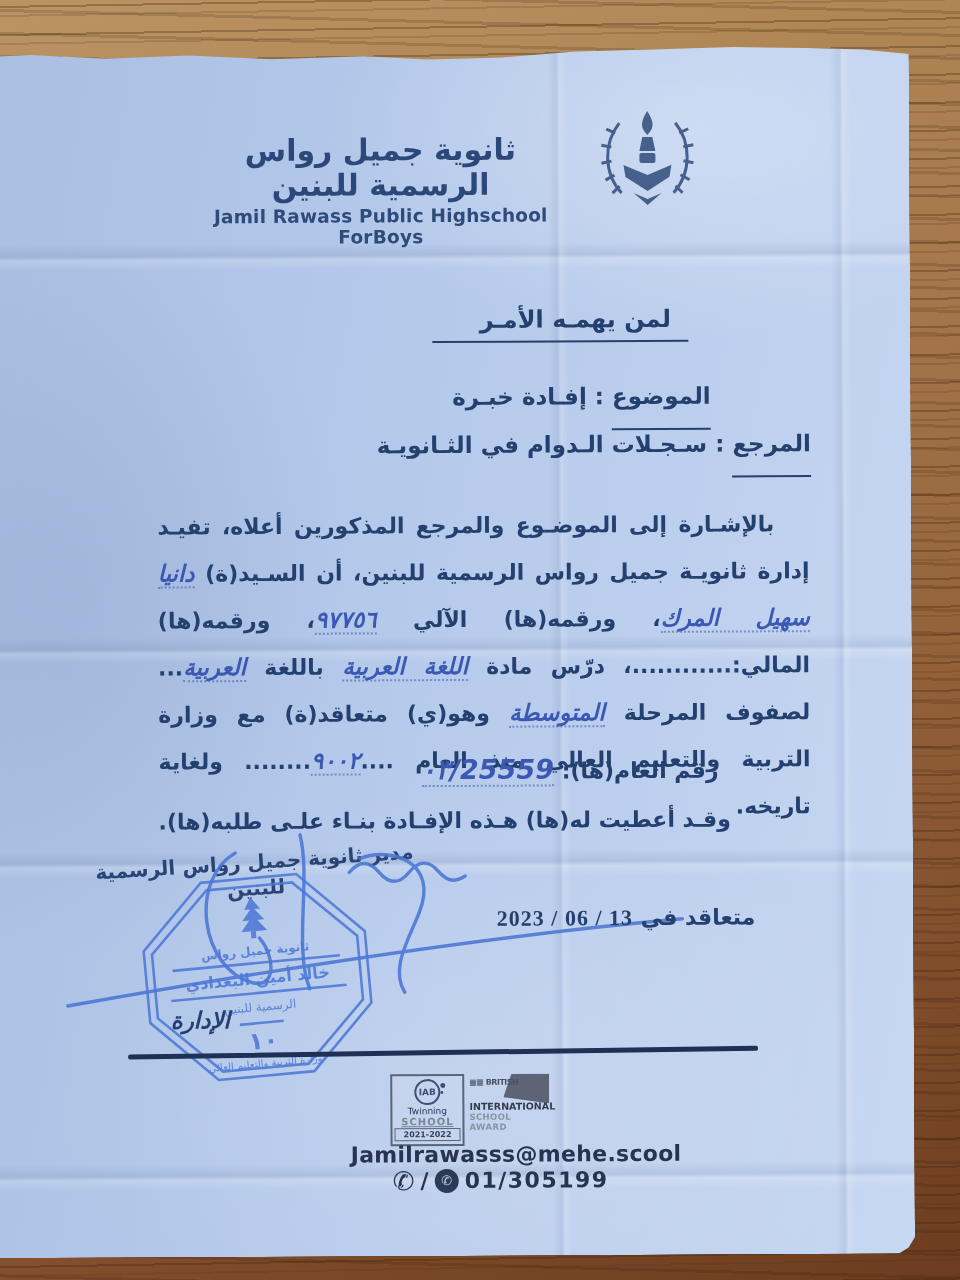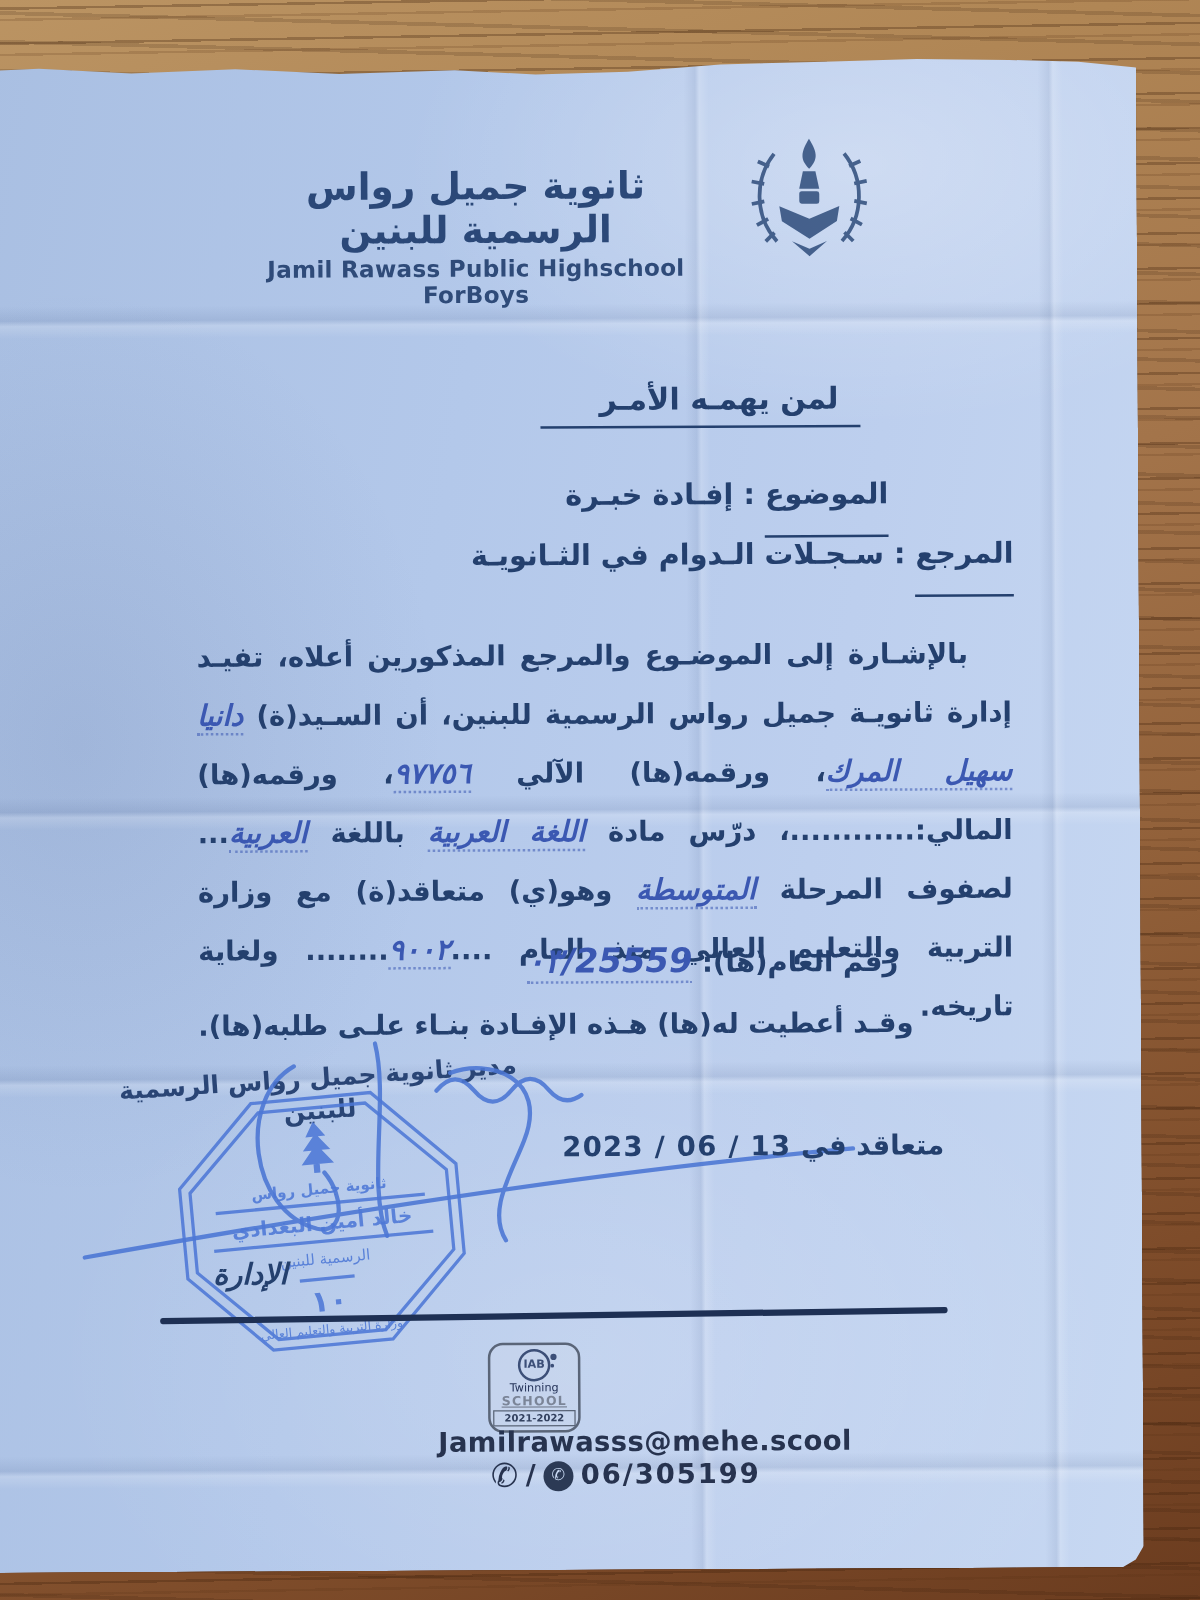--- a/index.html
+++ b/index.html
@@ -44,25 +44,25 @@
     border-bottom:2px dotted rgba(59,88,178,.55);font-weight:600;}
   .phone-line{top:706px;right:194px;font-size:22px;}
   .phone-line .hw{font-size:27px;letter-spacing:1px;}
   .issued-line{top:760px;right:182px;font-size:22px;}
   .director-title{position:absolute;left:98px;top:800px;width:336px;text-align:center;
     direction:rtl;font-size:20px;font-weight:bold;color:#2a4575;transform:rotate(-3.5deg);line-height:26px;}
   .sig-svg{position:absolute;left:68px;top:768px;}
   .stamp{position:absolute;left:150px;top:822px;transform:rotate(-5deg);opacity:.92;}
   .admin-label{top:958px;right:684px;font-size:23px;font-style:italic;}
   .date-line{top:858px;right:158px;font-size:22px;}
-  .date-digits{display:inline-block;direction:ltr;letter-spacing:1px;}
+  .date-digits{display:inline-block;direction:ltr;letter-spacing:1px;font-family:Liberation Serif, serif;}
   .divider{position:absolute;left:138px;top:1002px;width:630px;height:5px;background:#1e3054;
     transform:rotate(-.5deg);border-radius:2px;}
   .badges{position:absolute;left:400px;top:1026px;display:flex;gap:5px;align-items:stretch;}
-  .badge1{width:66px;border:2px solid #5a6578;border-radius:12px;padding:3px 2px;text-align:center;color:#33415f;background:rgba(210,220,235,.25);}
+  .badge1{width:66px;border:2px solid #5a6578;border-radius:0;padding:3px 2px;text-align:center;color:#33415f;background:rgba(210,220,235,.25);}
   .badge1 .emblem{width:22px;height:22px;border:2px solid #3c4f78;border-radius:50%;margin:0 auto;
     font-size:9px;line-height:22px;font-weight:bold;color:#3c4f78;position:relative;}
   .badge1 .emblem::after{content:"";position:absolute;right:-7px;top:2px;width:5px;height:5px;border-radius:50%;background:#3c4f78;box-shadow:-1px 7px 0 -1px #3c4f78;}
   .b1l1{font-size:9px;font-weight:normal;color:#26345a;margin-top:1px;}
   .b1l2{font-size:10px;font-weight:bold;color:#7b8598;letter-spacing:1px;text-decoration:underline;}
   .b1l3{font-size:8px;font-weight:bold;border:1.5px solid #5a6578;margin-top:1px;padding:1px 0;color:#33415f;text-align:center;}
   .badge2{width:80px;position:relative;text-align:left;color:#3a4252;padding-top:2px;}
   .badge2 .wedge{position:absolute;right:0;top:0;width:46px;height:30px;background:#4a5060;
     clip-path:polygon(18% 0,100% 0,100% 100%,0 78%);opacity:.85;}
   .badge2 .bc{font-size:8px;font-weight:bold;letter-spacing:-.5px;margin-top:2px;color:#4a5060;}
@@ -173,21 +173,27 @@
 
   <div class="divider"></div>
 
   <div class="badges">
     <div class="badge1">
       <div class="emblem">IAB</div>
       <div class="b1l1">Twinning</div>
       <div class="b1l2">SCHOOL</div>
       <div class="b1l3">2021-2022</div>
     </div>
+    <div class="badge2">
+      <div class="wedge"></div>
+      <div class="bc">▦▦ BRITISH</div>
+      <div class="b2l1">INTERNATIONAL</div>
+      <div class="b2l2">SCHOOL AWARD</div>
+    </div>
   </div>
   <div class="footer-email">Jamilrawasss@mehe.scool</div>
   <div class="footer-phone">
     <span class="ph-glyph">✆</span>
     <span>/</span>
     <span class="wa">✆</span>
-    <span class="num">06/305199</span>
+    <span class="num">01/305199</span>
   </div>
 </div>
 
 </body></html>

